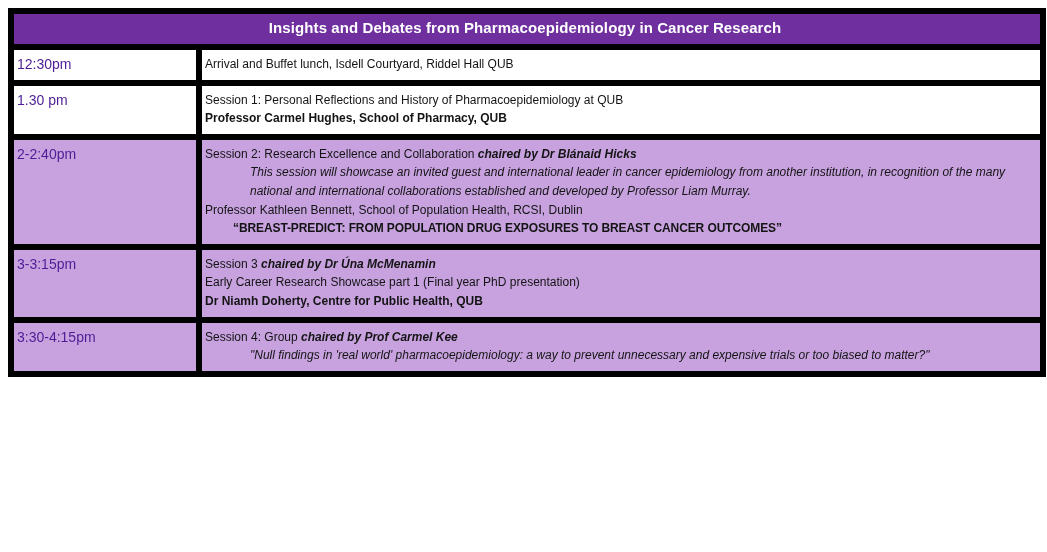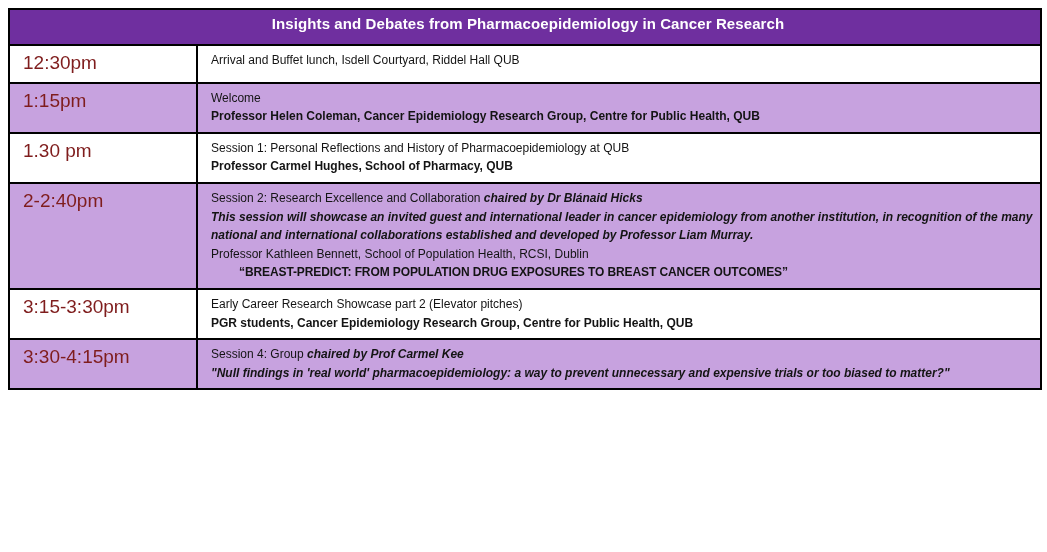--- a/index.html
+++ b/index.html
@@ -25,23 +25,23 @@
   .agenda-table {
     position: absolute;
     left: 8px;
     top: 8px;
     width: 1032px;
     border-collapse: collapse;
     table-layout: fixed;
   }
   .agenda-table td,
   .agenda-table th {
-    border: 2px solid #000000;
+    border: 6px solid #000000;
     vertical-align: top;
-    padding: 5px 7px 6px 13px;
+    padding: 5px 7px 6px 3px;
     box-sizing: border-box;
   }
   .title-cell {
     background: #6f2f9f;
     color: #ffffff;
     font-size: 15px;
     font-weight: bold;
     text-align: center;
     letter-spacing: .1px;
     padding-top: 8px;
@@ -49,33 +49,33 @@
     height: 36px;
     vertical-align: middle;
   }
   col.time-col { width: 188px; }
   col.detail-col { width: 844px; }
 
   tr.row-white > td { background: #ffffff; }
   tr.row-purple > td { background: #c7a2df; }
 
   td.time {
-    font-size: 19px;
+    font-size: 14px;
     line-height: 1.3;
-    color: #7f1d1d;
+    color: #4c1d95;
     white-space: nowrap;
   }
   td.detail {
     font-size: 12px;
     line-height: 1.55;
     color: #141414;
   }
   .line { display: block; }
   .line.b  { font-weight: bold; }
-  .line.bi { font-weight: bold; font-style: italic; }
+  .line.bi { font-weight: normal; font-style: italic; margin-left: 45px; }
   .line.caps { font-weight: bold; letter-spacing: -.1px; margin-left: 28px; }
   .em-bi { font-weight: bold; font-style: italic; margin-top: 12px; }
 </style>
 </head>
 <body>
 
 <div class="page">
   <table class="agenda-table">
     <colgroup>
       <col class="time-col">
@@ -86,48 +86,42 @@
         <th class="title-cell" colspan="2">Insights and Debates from Pharmacoepidemiology in Cancer Research</th>
       </tr>
     </thead>
     <tbody id="agenda-body">
         <tr class="row-white">
           <td class="time">12:30pm</td>
           <td class="detail">
             <span class="line">Arrival and Buffet lunch, Isdell Courtyard, Riddel Hall QUB</span>
           </td>
         </tr>
-        <tr class="row-purple">
-          <td class="time">1:15pm</td>
-          <td class="detail">
-            <span class="line">Welcome</span>
-            <span class="line b">Professor Helen Coleman, Cancer Epidemiology Research Group, Centre for Public Health, QUB</span>
-          </td>
-        </tr>
         <tr class="row-white">
           <td class="time">1.30 pm</td>
           <td class="detail">
             <span class="line">Session 1: Personal Reflections and History of Pharmacoepidemiology at QUB</span>
             <span class="line b">Professor Carmel Hughes, School of Pharmacy, QUB</span>
           </td>
         </tr>
         <tr class="row-purple">
           <td class="time">2-2:40pm</td>
           <td class="detail">
             <span class="line"><span>Session 2: Research Excellence and Collaboration </span><span class="em-bi">chaired by Dr Blánaid Hicks</span></span>
             <span class="line bi">This session will showcase an invited guest and international leader in cancer epidemiology from another institution, in recognition of the many national and international collaborations established and developed by Professor Liam Murray.</span>
             <span class="line">Professor Kathleen Bennett, School of Population Health, RCSI, Dublin</span>
             <span class="line caps">“BREAST-PREDICT: FROM POPULATION DRUG EXPOSURES TO BREAST CANCER OUTCOMES”</span>
           </td>
         </tr>
-        <tr class="row-white">
-          <td class="time">3:15-3:30pm</td>
+        <tr class="row-purple">
+          <td class="time">3-3:15pm</td>
           <td class="detail">
-            <span class="line">Early Career Research Showcase part 2 (Elevator pitches)</span>
-            <span class="line b">PGR students, Cancer Epidemiology Research Group, Centre for Public Health, QUB</span>
+            <span class="line"><span>Session 3 </span><span class="em-bi">chaired by Dr Úna McMenamin</span></span>
+            <span class="line">Early Career Research Showcase part 1 (Final year PhD presentation)</span>
+            <span class="line b">Dr Niamh Doherty, Centre for Public Health, QUB</span>
           </td>
         </tr>
         <tr class="row-purple">
           <td class="time">3:30-4:15pm</td>
           <td class="detail">
             <span class="line"><span>Session 4: Group </span><span class="em-bi">chaired by Prof Carmel Kee</span></span>
             <span class="line bi">"Null findings in 'real world' pharmacoepidemiology: a way to prevent unnecessary and expensive trials or too biased to matter?"</span>
           </td>
         </tr>
       </tbody>

